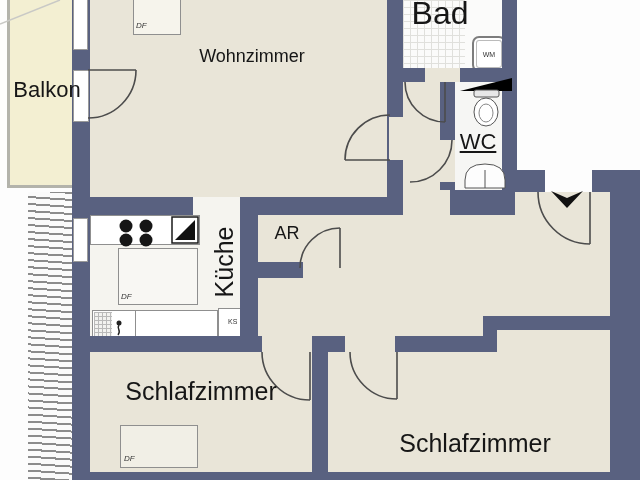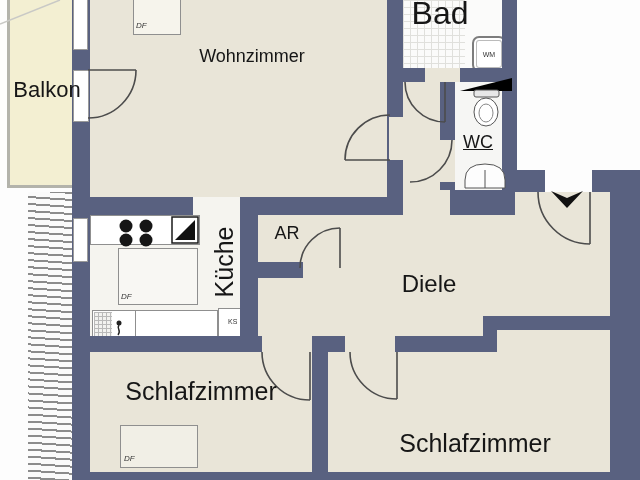--- a/index.html
+++ b/index.html
@@ -127,24 +127,23 @@
     </g>
     <g>
       <circle cx="119" cy="323" r="2.5" fill="#222"></circle>
       <path d="M119,325 C116,329 122,330 118,335" stroke="#222" fill="none" stroke-width="1.4"></path>
     </g>
   </svg>
 
   <span class="lbl" style="left:47px;top:90px;font-size:22px;">Balkon</span>
   <span class="lbl" style="left:252px;top:56px;font-size:18px;">Wohnzimmer</span>
   <span class="lbl" style="left:440px;top:13px;font-size:32px;">Bad</span>
-  <span class="lbl" style="left:478px;top:142px;font-size:18px;text-decoration:underline;">WC</span>
+  <span class="lbl" style="left:478px;top:142px;font-size:22px;text-decoration:underline;">WC</span>
   <span class="lbl-v" style="left:224px;top:262px;font-size:25px;">Küche</span>
   <span class="lbl" style="left:287px;top:233px;font-size:18px;">AR</span>
-  <span class="lbl" style="left:429px;top:284px;font-size:24px;">Diele</span>
   <span class="lbl" style="left:201px;top:391px;font-size:25px;">Schlafzimmer</span>
   <span class="lbl" style="left:475px;top:443px;font-size:25px;">Schlafzimmer</span>
 
   <span class="tiny" style="left:136px;top:22px;">DF</span>
   <span class="tiny" style="left:121px;top:293px;">DF</span>
   <span class="tiny" style="left:124px;top:455px;">DF</span>
   <span class="tiny" style="left:228px;top:318px;font-style:normal;font-size:7px;">KS</span>
 
 </div>
 

